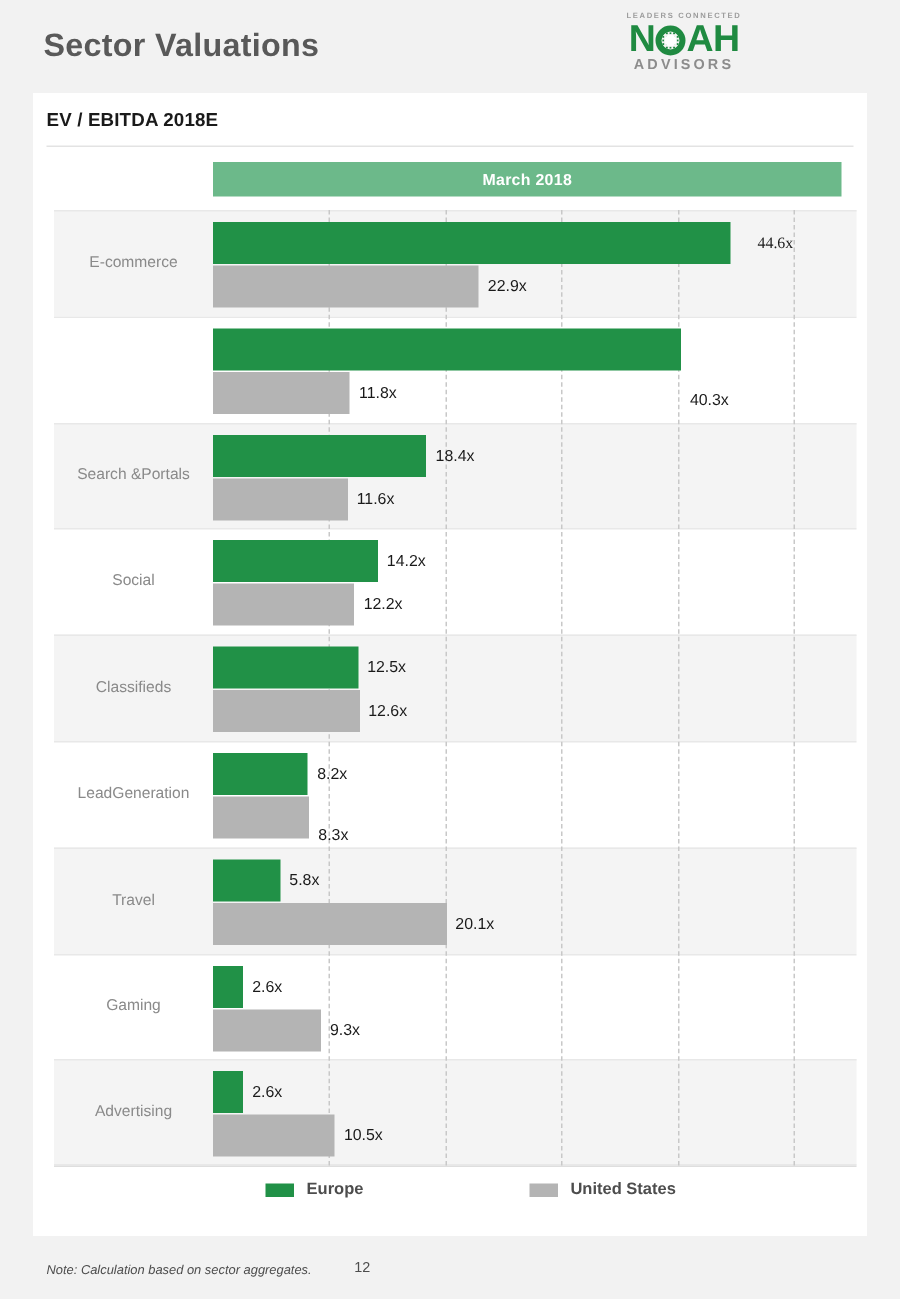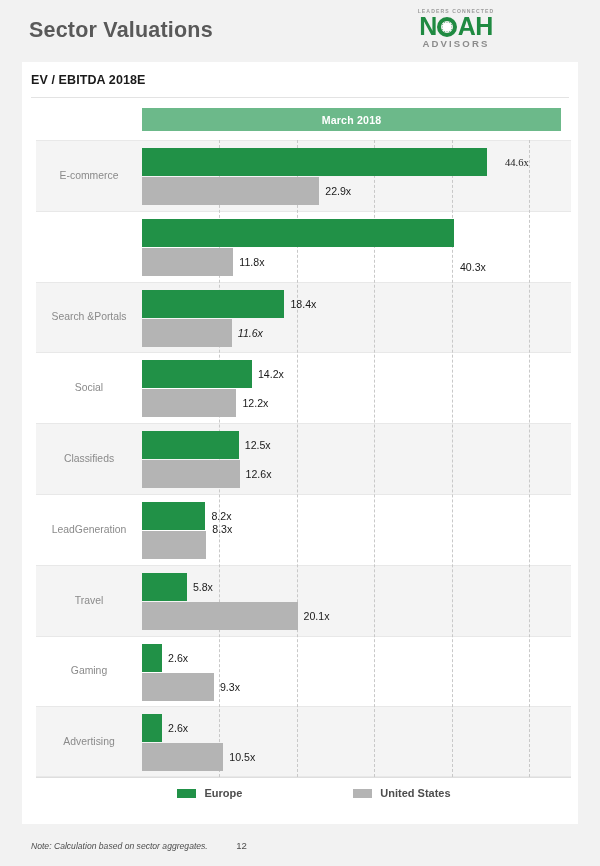--- a/index.html
+++ b/index.html
@@ -314,21 +314,21 @@
         <div class="row alt">
           <div class="row-label">
             <span>Search &amp;</span>
             <br>
             <span>Portals</span>
           </div>
           <div class="row-bars">
             <div class="bar europe" style="left: 0px; width: 142.416px;"></div>
             <div class="bar-value" style="left: 148.416px; top: 7px;">18.4x</div>
             <div class="bar us" style="left: 0px; width: 89.784px;"></div>
-            <div class="bar-value" style="left: 95.784px; top: 36px; font-style: italic;">11.6x</div>
+            <div class="bar-value" style="left: 95.784px; top: 36px;">11.6x</div>
           </div>
         </div>
         <div class="row">
           <div class="row-label">
             <span>Social</span>
           </div>
           <div class="row-bars">
             <div class="bar europe" style="left: 0px; width: 109.908px;"></div>
             <div class="bar-value" style="left: 115.908px; top: 7px;">14.2x</div>
             <div class="bar us" style="left: 0px; width: 94.428px;"></div>
@@ -349,21 +349,21 @@
         <div class="row">
           <div class="row-label">
             <span>Lead</span>
             <br>
             <span>Generation</span>
           </div>
           <div class="row-bars">
             <div class="bar europe" style="left: 0px; width: 63.468px;"></div>
             <div class="bar-value" style="left: 69.468px; top: 7px;">8.2x</div>
             <div class="bar us" style="left: 0px; width: 64.242px;"></div>
-            <div class="bar-value" style="left: 70.242px; top: 20px;">8.3x</div>
+            <div class="bar-value" style="left: 70.242px; top: 48px;">8.3x</div>
           </div>
         </div>
         <div class="row alt">
           <div class="row-label">
             <span>Travel</span>
           </div>
           <div class="row-bars">
             <div class="bar europe" style="left: 0px; width: 44.892px;"></div>
             <div class="bar-value" style="left: 50.892px; top: 7px;">5.8x</div>
             <div class="bar us" style="left: 0px; width: 155.574px;"></div>

